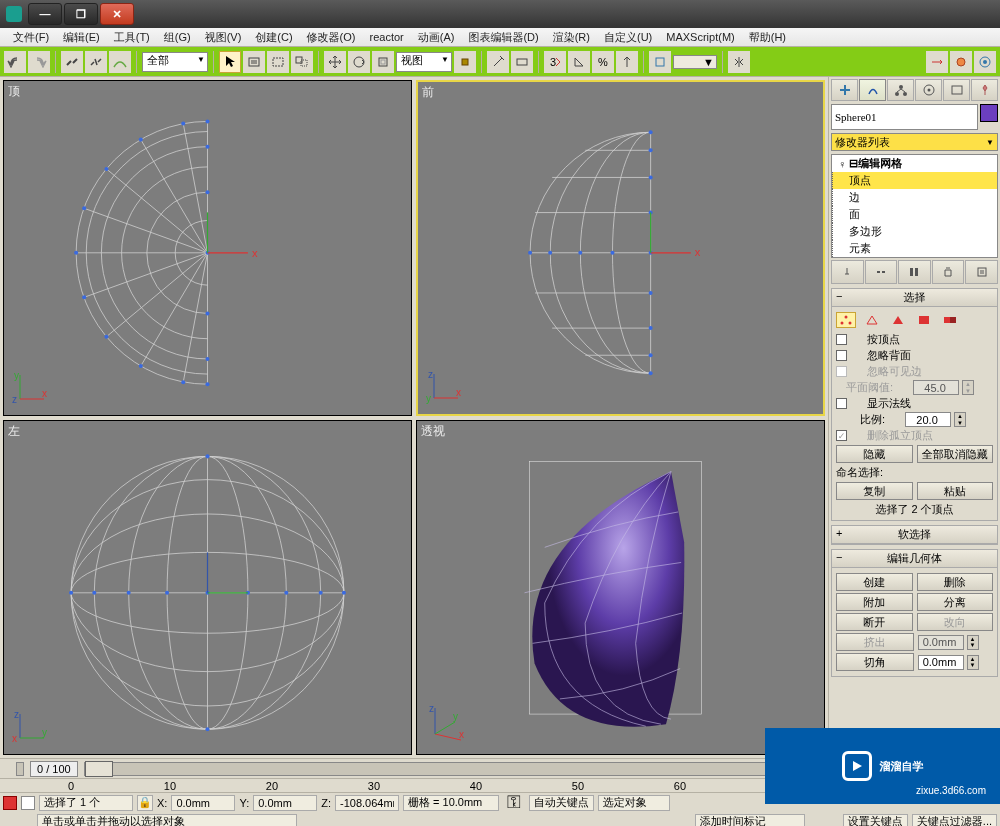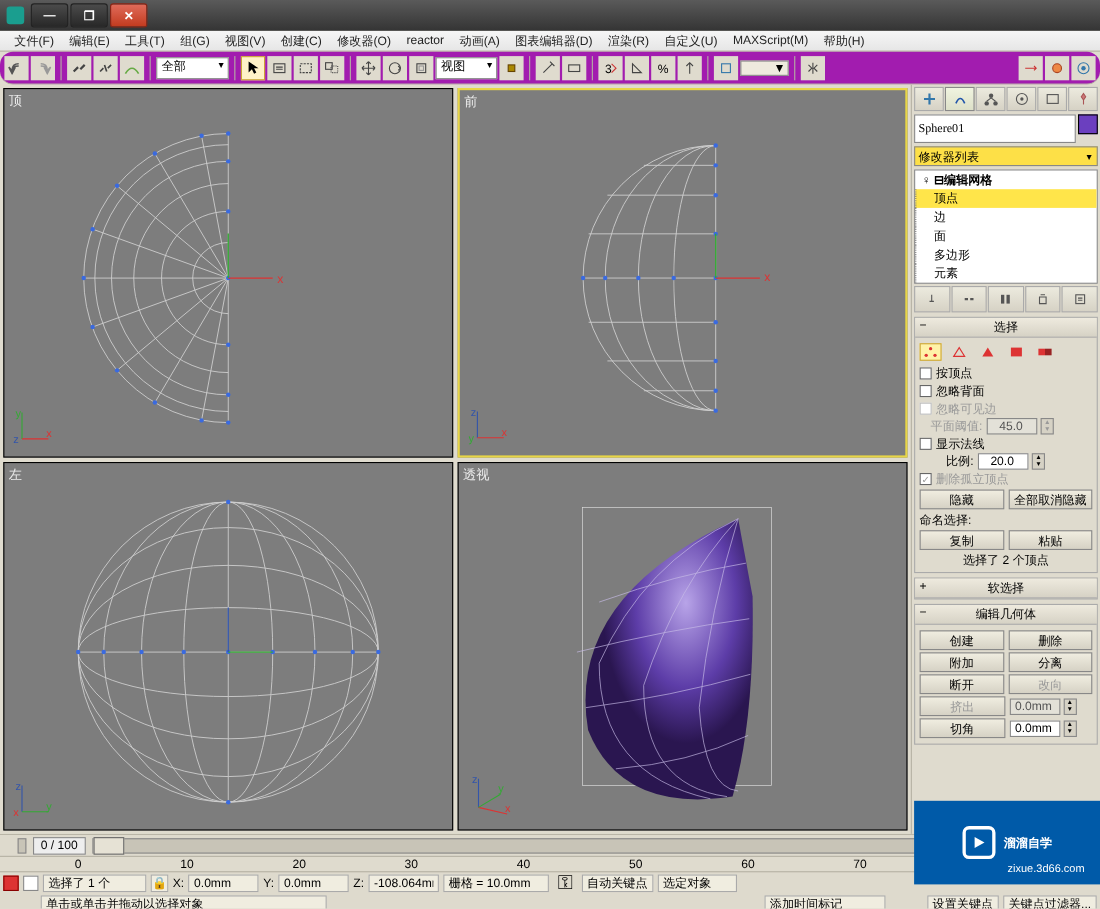--- a/index.html
+++ b/index.html
@@ -12,21 +12,21 @@
 .window-controls { display: flex; height: 100%; }
 .window-controls div { width: 34px; height: 22px; margin-top: 3px; display: flex; align-items: center; justify-content: center; color: #fff; font-weight: bold;}
 .window-controls .min,.window-controls .max { background: linear-gradient(#4b4b4b,#282828); border:1px solid #222; border-radius:3px; margin-right:2px;}
 .window-controls .close { background: linear-gradient(#e06b5a,#c23b1f); border:1px solid #8a2515; border-radius:3px;}
 
 
 .menubar { height: 19px; background: linear-gradient(#f6f6f6,#e6e6e6); border-bottom: 1px solid #b5b1a4; display: flex; align-items: center; padding-left: 6px; }
 .menubar span { padding: 2px 7px; color: #222; }
 
 
-.toolbar { height: 30px; background: #a21caf; border-bottom: 1px solid #b5b1a4; display: flex; align-items: center; padding: 0 4px; gap: 2px; border-radius: 12px; }
+.toolbar { height: 30px; background: #84cc16; border-bottom: 1px solid #b5b1a4; display: flex; align-items: center; padding: 0 4px; gap: 2px; }
 .tb-btn { width: 22px; height: 22px; background: #dfdbce; border: 1px solid transparent; display: flex; align-items: center; justify-content: center; }
 .tb-btn.active { background: #fff2c8; border: 1px solid #caa435; }
 .tb-sep { width: 1px; height: 22px; background: #b5b1a4; margin: 0 3px; }
 .tb-select { height: 20px; border: 1px solid #888; background: #fff; padding: 0 14px 0 4px; position: relative; }
 .tb-select::after { content: "▼"; position: absolute; right: 2px; top: 2px; font-size: 8px; }
 .tb-flyout { display:flex; align-items:center; border:1px solid #888; background:#eeeade; padding:0 2px;}
 
 
 .workspace { display: flex; height: 681px; }
 .viewports { flex: 1; padding: 3px; background: #dfdbce; display: grid; grid-template-columns: 1fr 1fr; grid-template-rows: 1fr 1fr; gap: 4px; }
@@ -54,42 +54,42 @@
 .stack-mini { display:flex; height:24px; margin-top:2px; gap:1px;}
 .stack-mini div { flex:1; background:linear-gradient(#eceade,#d6d2c5); border:1px solid #aaa; display:flex;align-items:center;justify-content:center;}
 
 .rollout { border: 1px solid #aaa; margin-top: 4px; background: #dfdbce;}
 .rollout-h { background: linear-gradient(#eeeade,#d6d2c5); border-bottom:1px solid #aaa; text-align:center; padding:1px 0; position:relative;}
 .rollout-h .pm { position:absolute; left:4px;}
 .rollout-body { padding: 3px 4px; }
 .subo { display:flex; gap:6px; margin:2px 0 4px 0; align-items:center;}
 .subo div { width:20px; height:16px; display:flex;align-items:center;justify-content:center;}
 .subo div.on { background:#fff2a8; border:1px solid #caa435;}
-.checkrow { display:flex; align-items:center; margin:1px 0; gap:4px;}
+.checkrow { display:flex; align-items:center; margin:1px 0; gap:20px;}
 .checkrow .cb { width:11px; height:11px; border:1px solid #666; background:#fff; display:inline-flex;align-items:center;justify-content:center;font-size:9px;}
 .spin { display:flex; align-items:center; gap:3px;}
 .spin input { width:46px; height:15px; border:1px solid #888; text-align:center; padding-right:2px;}
 .spinbtn { width:12px; height:15px; background:#d6d2c5; border:1px solid #888; display:flex;flex-direction:column;}
 .spinbtn span{flex:1;display:flex;align-items:center;justify-content:center;font-size:6px;line-height:1;}
 .btnrow { display:flex; gap:4px; margin:2px 0;}
 .btnrow button { flex:1; height:18px; background:linear-gradient(#f0ede0,#d6d2c5); border:1px solid #888;}
 .btnrow button:disabled { color:#999;}
 
 
 .timeline { height: 20px; background: #dedacd; border-top: 1px solid #b5b1a4; display: flex; align-items: center; padding: 0 16px; gap: 6px; }
 .timetrack { flex: 1; height: 14px; background: #c8c4b7; border: 1px solid #888; position: relative;}
 .timetrack .thumb{position:absolute;left:0;top:-2px;width:28px;height:16px;background:#e6e2d5;border:1px solid #666;}
 .ticks { height: 14px; background:#dfdbce; border-top:1px solid #b5b1a4; display:flex; align-items:center; font-size:9px;}
 .status { background:#dedacd; border-top:1px solid #b5b1a4;}
 .status-row { height:19px; display:flex; align-items:center; gap:4px; padding:0 3px;}
 .status-row .cell { border:1px solid #aaa; background:#f0ede0; padding:1px 4px; height:16px; display:flex;align-items:center;}
 .status-row input.cell { width:64px;}
 
 
-.watermark { position:absolute; right:0; bottom:22px; width:169px; height:76px; background:#005aa8; color:#fff; display:flex; align-items:center; justify-content:center; gap:8px; font-size:22px; font-weight:bold; z-index: 50;}
+.watermark { position:absolute; right:0; bottom:22px; width:235px; height:76px; background:#005aa8; color:#fff; display:flex; align-items:center; justify-content:center; gap:8px; font-size:22px; font-weight:bold; z-index: 50;}
 .watermark .play { width:30px;height:30px;border:3px solid #fff;border-radius:6px;display:flex;align-items:center;justify-content:center;}
 .watermark .sub { font-size:10px; position:absolute; bottom:8px; right:14px; font-weight:normal;}
 
 svg { display:block;}
 .axis text { font-size:10px;}
 </style>
 </head>
 <body>
 
 <div class="titlebar">

